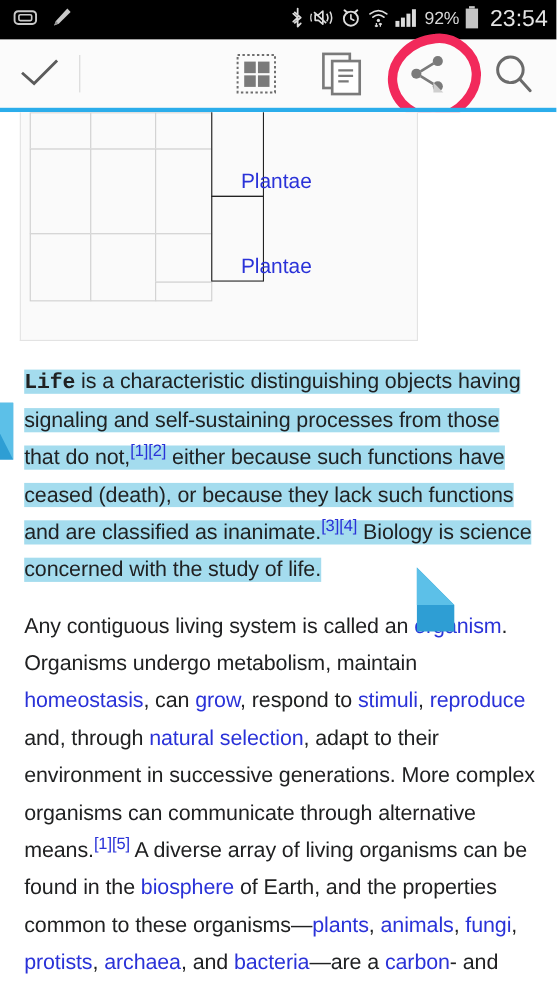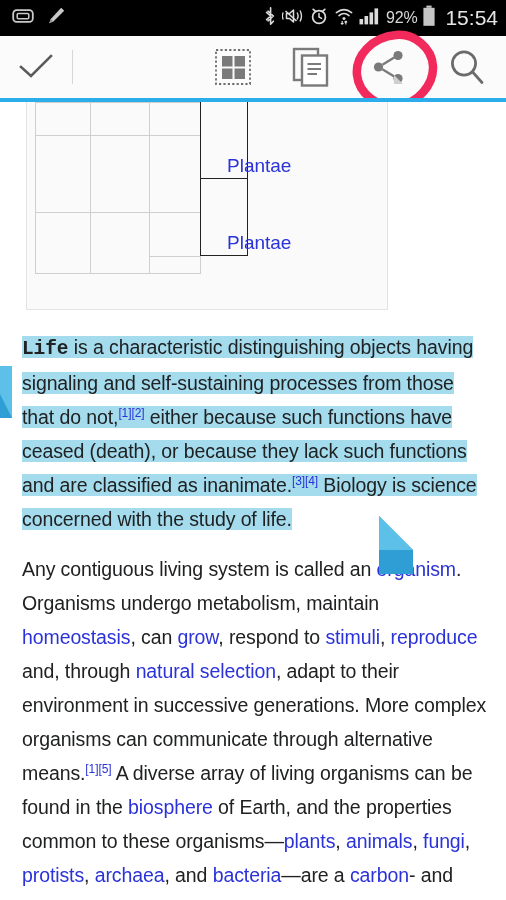--- a/index.html
+++ b/index.html
@@ -62,21 +62,21 @@
   .content {
     position: absolute; top: 102px; left: 0;
     width: 506px; height: 798px;
     background: #ffffff;
     overflow: hidden;
   }
 
   
   .taxobox {
     position: relative;
-    margin: 0 22px 0 26px;
+    margin: 0 22px 0 18px;
     width: 362px; height: 208px;
     border: 1px solid #e3e3e3;
     border-top: none;
     background: #fafafa;
   }
   .taxogrid {
     position: absolute; top: 0; left: 8px;
     width: 198px; height: 172px;
   }
   .tg-cell {
@@ -101,21 +101,21 @@
   .para {
     margin: 0 18px 0 22px;
     font-size: 19.5px;
     line-height: 34px;
     color: #202122;
     font-family: "Liberation Sans", sans-serif;
     letter-spacing: -0.1px;
   }
   .para a, .lnk { color: #2a32d8; text-decoration: none; }
   .para b { font-weight: bold; font-family: Liberation Mono, monospace; }
-  sup.ref { font-size: 12px; vertical-align: super; line-height: 0; color: #202122; }
+  sup.ref { font-size: 15px; vertical-align: super; line-height: 0; color: #202122; }
   sup.ref.blue { color: #2a32d8; }
 
   
   .selblock {
     position: absolute; top: 224px; left: 0;
     width: 506px;
   }
   .selhl {
     background: #a4dcee;
     display: inline;
@@ -189,21 +189,21 @@
           <rect x="15.5" y="1.4" width="3.6" height="16" fill="#dcdcdc"></rect>
         </svg>
       </span>
       <span class="sb-pct">92%</span>
       <span class="sb-ico">
         <svg width="14" height="22" viewBox="0 0 14 22">
           <rect x="4.4" y="0.6" width="5.2" height="2.2" fill="#c5c5c5"></rect>
           <rect x="1.4" y="2.8" width="11.2" height="18" fill="#c5c5c5"></rect>
         </svg>
       </span>
-      <span class="sb-clock">15:54</span>
+      <span class="sb-clock">23:54</span>
     </div>
   </div>
 
   <div class="toolbar">
     <div class="tb-check">
       <svg width="36" height="30" viewBox="0 0 36 30">
         <path d="M3 15 L13 24 L33 4" fill="none" stroke="#5b5b5b" stroke-width="2.6" stroke-linecap="square"></path>
       </svg>
     </div>
     <div class="tb-sep"></div>

